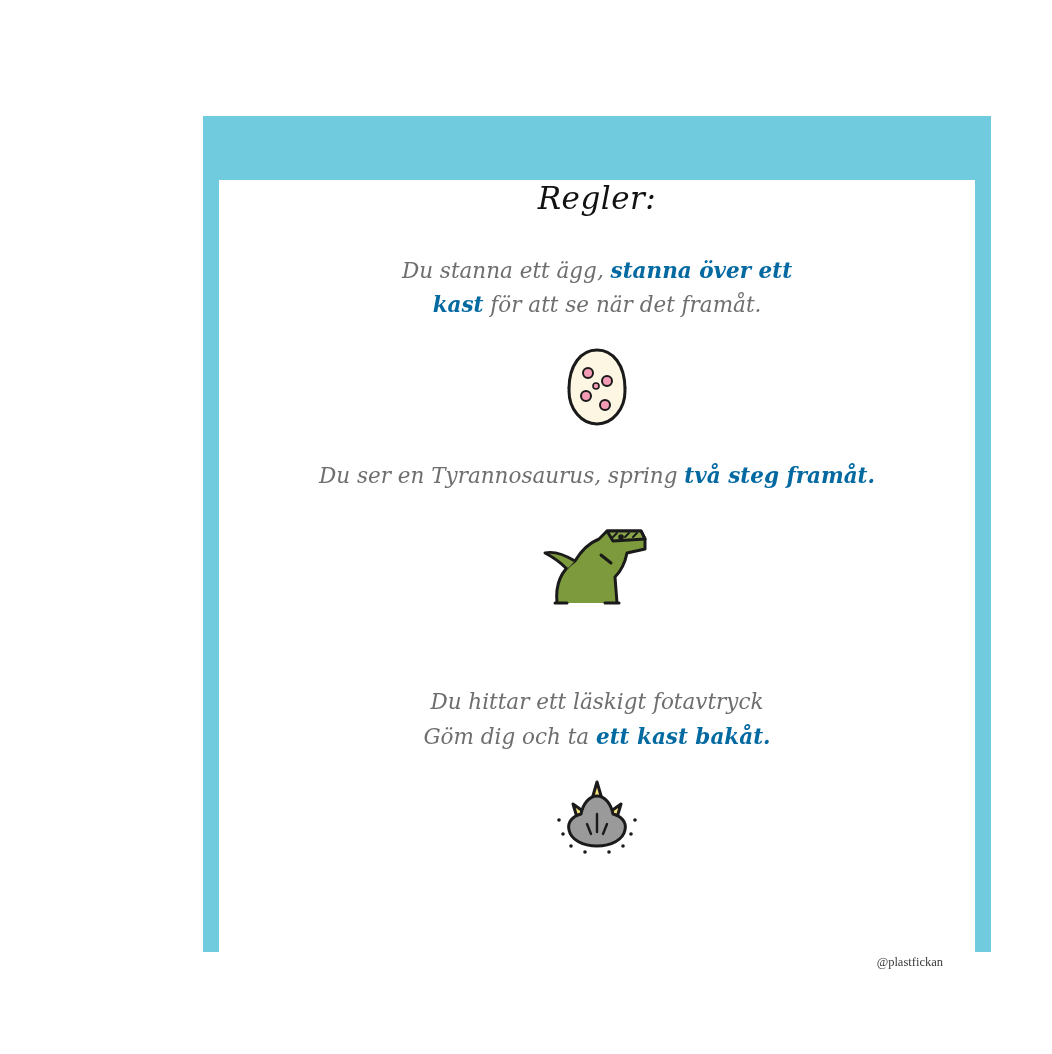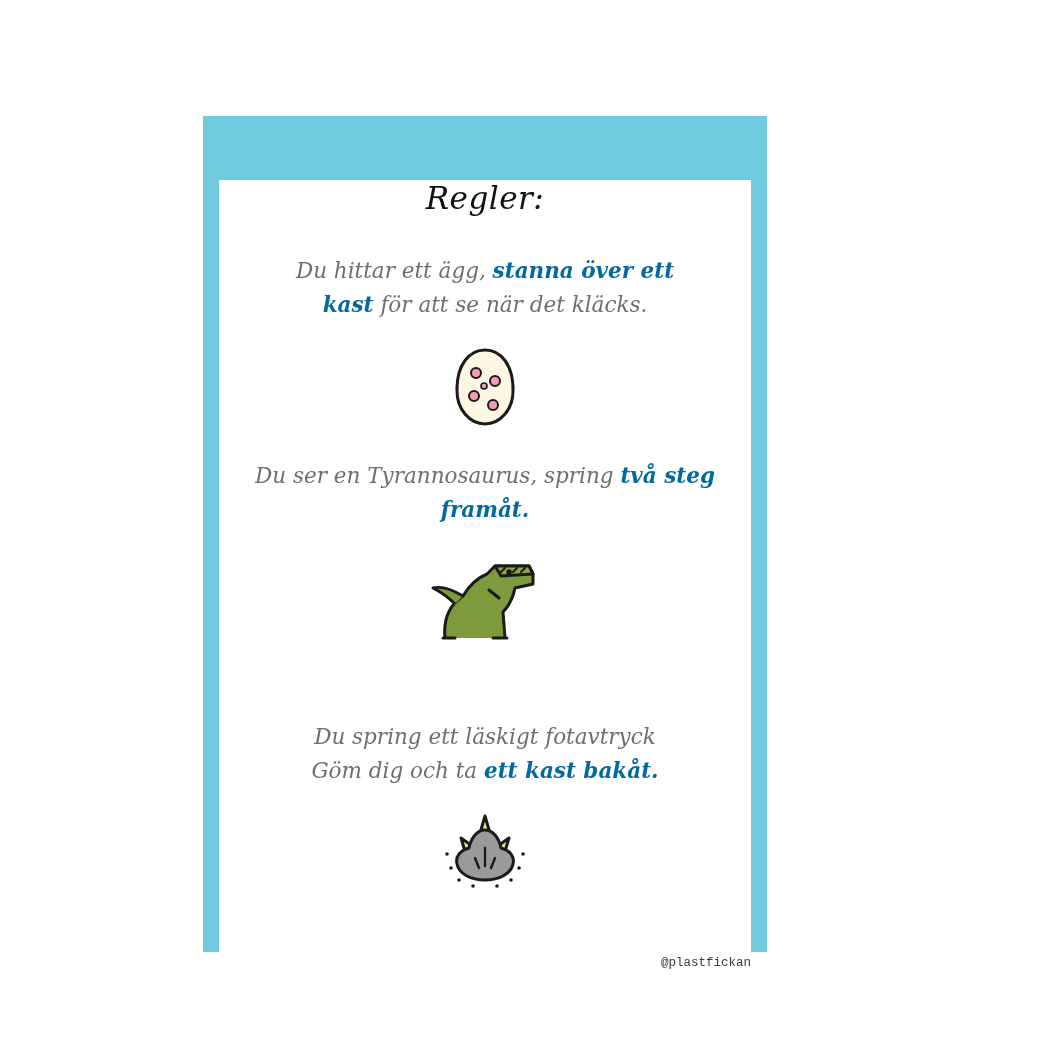--- a/index.html
+++ b/index.html
@@ -11,21 +11,21 @@
     width: 1052px;
     height: 1054px;
     font-family: "DejaVu Sans", sans-serif;
     overflow: hidden;
   }
 
   .poster {
     position: absolute;
     left: 203px;
     top: 116px;
-    width: 564px;
+    width: 788px;
     height: 836px;
     background: #6fcbdd;
     box-sizing: border-box;
     padding: 16px;
   }
 
   .poster-inner {
     width: 100%;
     height: 100%;
     background: #ffffff;
@@ -73,39 +73,39 @@
   .block1 .icon-wrap { margin-top: 18px; }
 
   .block2 { margin-top: 32px; }
   .block2 .icon-wrap { margin-top: 14px; }
 
   .block3 { margin-top: 68px; }
   .block3 .icon-wrap { margin-top: 16px; }
 
   .handle {
     position: absolute;
-    right: 0;
+    right: 32px;
     bottom: 14px;
-    font-family: Liberation Mono, monospace;
+    font-family: Liberation Serif, serif;
     font-size: 12.5px;
     color: #3a3a3a;
   }
 </style>
 </head>
 <body>
 
 <div class="poster">
   <div class="poster-inner">
 
     <div class="title">Regler:</div>
 
     <div class="rule-block block1">
       <div class="rule-text">
-        <span>Du hittar ett ägg, </span><b>stanna över ett</b><br>
-        <b>kast</b><span> för att se när det kläcks.</span>
+        <span>Du stanna ett ägg, </span><b>stanna över ett</b><br>
+        <b>kast</b><span> för att se när det framåt.</span>
       </div>
       <div class="icon-wrap">
         <svg width="70" height="86" viewBox="0 0 70 86">
           <ellipse cx="35" cy="50" rx="28" ry="33" fill="#fdf6e3" stroke="#1a1a1a" stroke-width="3"></ellipse>
           <path d="M7 48 C7 24 19 9 35 9 C51 9 63 24 63 48" fill="#fdf6e3" stroke="#1a1a1a" stroke-width="3"></path>
           <circle cx="26" cy="32" r="5" fill="#f49cb5" stroke="#1a1a1a" stroke-width="2"></circle>
           <circle cx="45" cy="40" r="5" fill="#f49cb5" stroke="#1a1a1a" stroke-width="2"></circle>
           <circle cx="24" cy="55" r="5" fill="#f49cb5" stroke="#1a1a1a" stroke-width="2"></circle>
           <circle cx="43" cy="64" r="5" fill="#f49cb5" stroke="#1a1a1a" stroke-width="2"></circle>
           <circle cx="34" cy="45" r="3" fill="#f49cb5" stroke="#1a1a1a" stroke-width="1.6"></circle>
@@ -125,21 +125,21 @@
           <circle cx="80" cy="30" r="2.8" fill="#1a1a1a"></circle>
           <path d="M60 48 L70 56" stroke="#1a1a1a" stroke-width="3" stroke-linecap="round"></path>
           <path d="M14 96 L26 96 M64 96 L78 96" stroke="#1a1a1a" stroke-width="3" stroke-linecap="round"></path>
           <path d="M72 30 L76 26 M84 30 L88 26 M92 30 L96 26" stroke="#1a1a1a" stroke-width="2" stroke-linecap="round"></path>
         </svg>
       </div>
     </div>
 
     <div class="rule-block block3">
       <div class="rule-text">
-        <span>Du spring ett läskigt fotavtryck</span><br>
+        <span>Du hittar ett läskigt fotavtryck</span><br>
         <span>Göm dig och ta </span><b>ett kast bakåt.</b>
       </div>
       <div class="icon-wrap">
         <svg width="92" height="88" viewBox="0 0 92 88">
           <path d="M46 12 L53 36 L39 36 Z" fill="#f6e27a" stroke="#1a1a1a" stroke-width="3" stroke-linejoin="round"></path>
           <path d="M22 34 L36 44 L28 54 Z" fill="#f6e27a" stroke="#1a1a1a" stroke-width="3" stroke-linejoin="round"></path>
           <path d="M70 34 L56 44 L64 54 Z" fill="#f6e27a" stroke="#1a1a1a" stroke-width="3" stroke-linejoin="round"></path>
           <path d="M46 26 C54 26 60 34 62 44 C70 46 76 52 74 60 C72 70 60 76 46 76 C32 76 20 70 18 60 C16 52 22 46 30 44 C32 34 38 26 46 26 Z" fill="#9a9a9a" stroke="#1a1a1a" stroke-width="3" stroke-linejoin="round"></path>
           <path d="M46 44 L46 62 M36 54 L40 64 M56 54 L52 64" stroke="#1a1a1a" stroke-width="2.4" stroke-linecap="round"></path>
           <circle cx="8" cy="50" r="1.8" fill="#1a1a1a"></circle>

